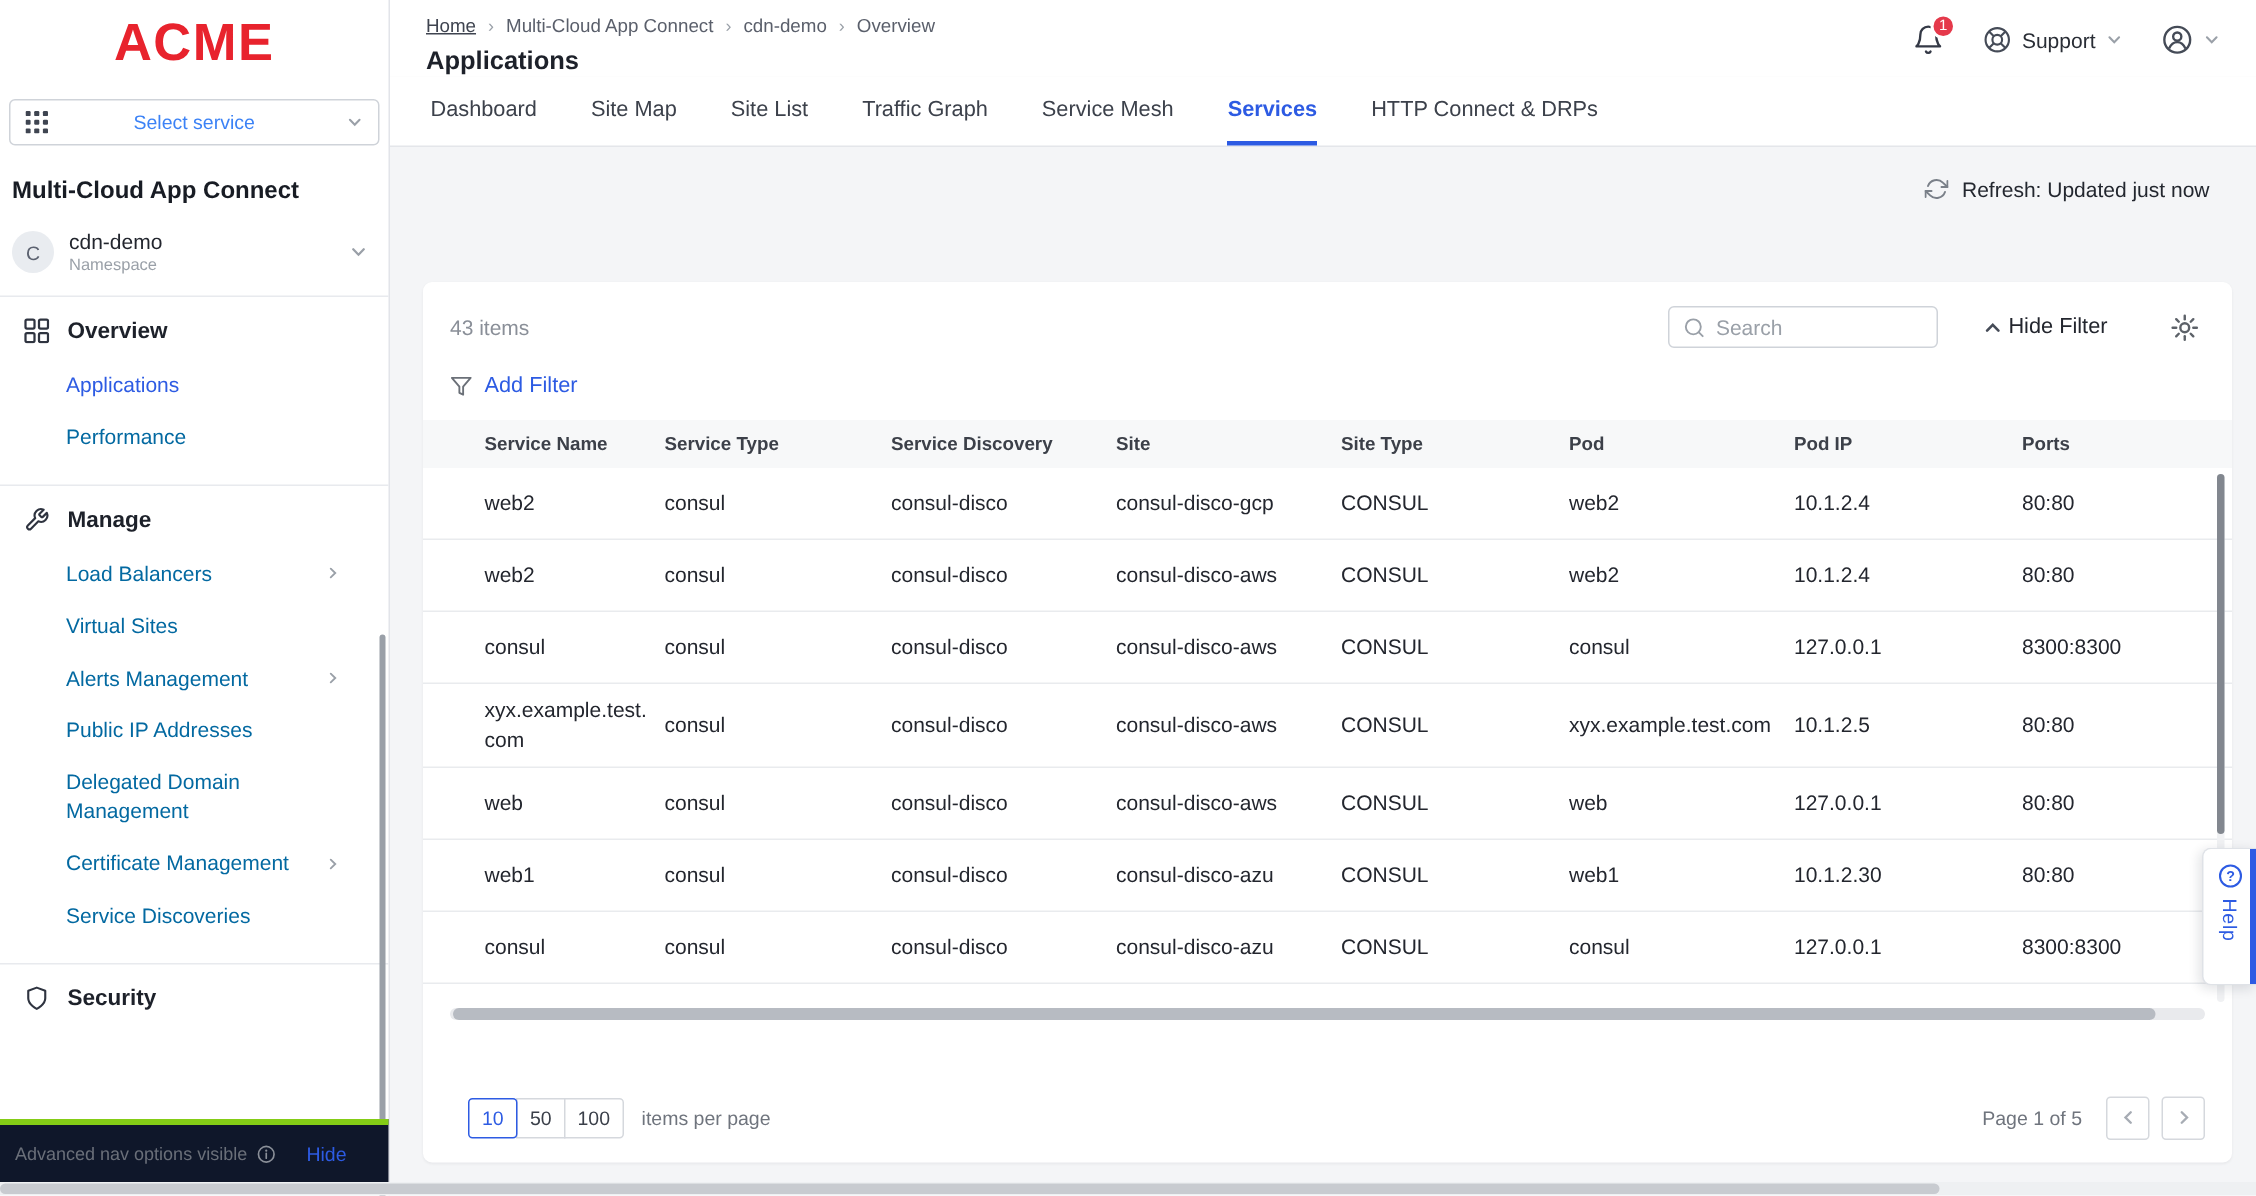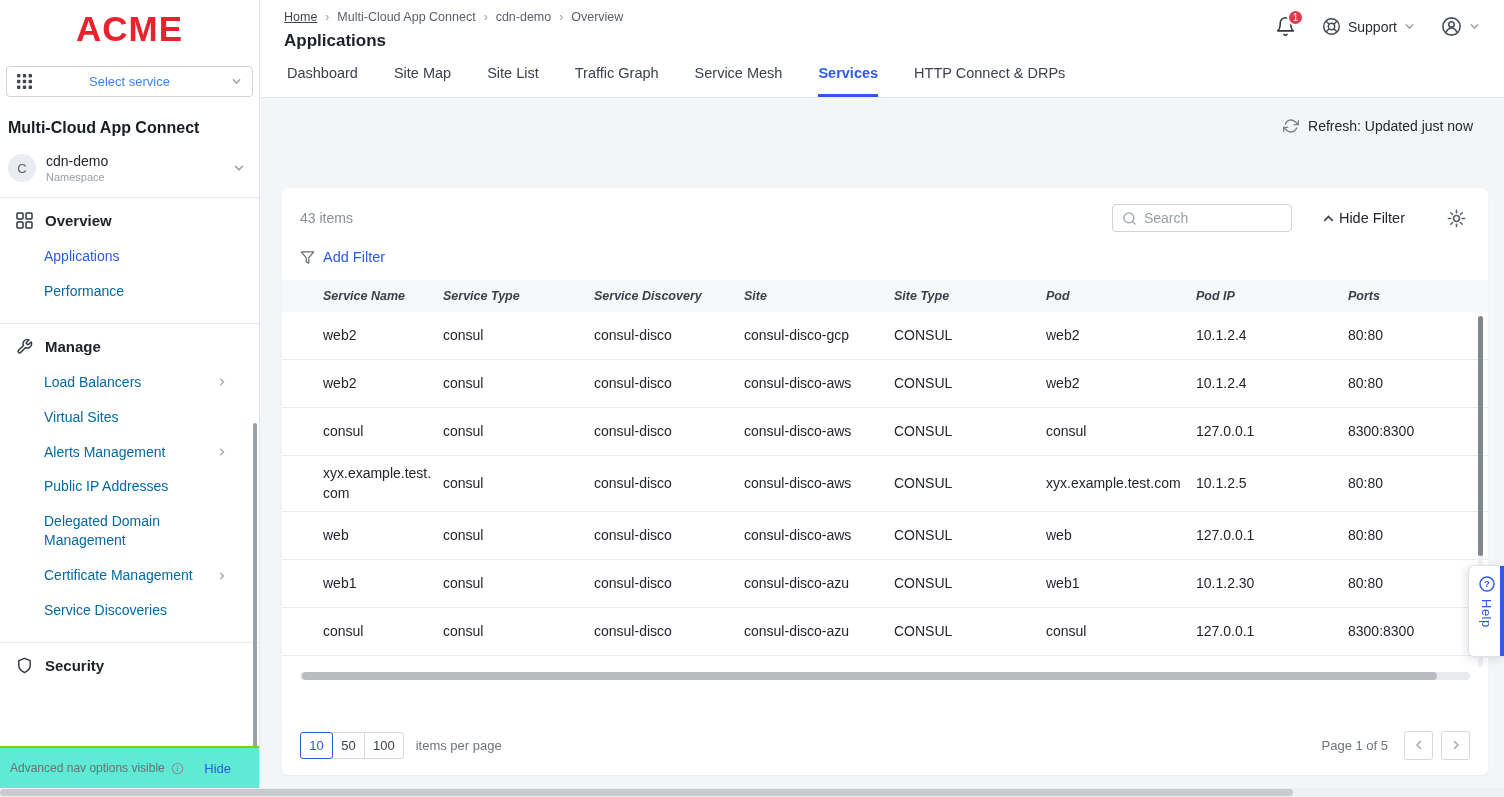--- a/index.html
+++ b/index.html
@@ -31,21 +31,21 @@
   .ns-sub{font-size:11px;color:var(--text-faint);margin-top:2px;}
   .divider{height:1px;background:#e8eaee;}
   .nav{position:relative;}
   .nav-section{display:flex;align-items:center;gap:12px;padding:14px 16px 10px 16px;cursor:pointer;}
   .nav-section .sec-label{font-size:15px;font-weight:700;color:#1d212a;}
   .nav-section .sec-icon{color:#343946;}
   .nav-sub{display:flex;align-items:center;padding:8px 32px 8px 44px;font-size:14px;color:#0369a1;cursor:pointer;line-height:1.35;}
   .nav-sub.active{color:var(--accent);}
   .nav-sub .chev{margin-left:auto;color:#9aa0a8;}
   .side-scrollbar{position:absolute;right:2px;top:225px;width:4px;height:475px;background:#9aa0a8;border-radius:2px;cursor:pointer;}
-  .side-footer{position:absolute;left:0;right:0;bottom:9px;height:42px;border-top:2px solid #84cc16;display:flex;align-items:center;gap:6px;padding:0 28px 0 10px;background:#5eead4;}
+  .side-footer{position:absolute;left:0;right:0;bottom:9px;height:42px;border-top:4px solid #84cc16;display:flex;align-items:center;gap:6px;padding:0 28px 0 10px;background:#0f172a;}
   .side-footer .ftxt{font-size:12px;color:#6a6f79;}
   .side-footer .info{color:#8a8f98;cursor:pointer;}
   .side-footer .hide-link{margin-left:auto;font-size:13px;color:var(--accent);cursor:pointer;}
 
   
   .main{position:absolute;left:260px;top:0;right:0;bottom:0;}
   .topbar{background:#fff;padding:10px 24px 0 24px;}
   .crumbs{display:flex;align-items:flex-end;gap:8px;font-size:12.5px;color:#5a5f6b;}
   .crumb{cursor:pointer;}
   .crumb.home{text-decoration:underline;color:#3f4450;}
@@ -75,34 +75,34 @@
   .search-box input::placeholder{color:#9aa0a8;}
   .hide-filter{display:flex;align-items:center;gap:4px;margin-left:30px;cursor:pointer;}
   .hide-filter .hf-label{font-size:14.5px;color:#23262e;font-weight:500;}
   .gear{margin-left:42px;margin-right:4px;color:#5d6269;cursor:pointer;}
   .add-filter{display:flex;align-items:center;gap:8px;margin:12px 18px 12px 18px;height:22px;cursor:pointer;}
   .add-filter .af-label{font-size:14.5px;color:var(--accent);}
   .af-icon{color:#6b7078;}
 
   .grid-cols{display:grid;grid-template-columns:120px 151px 150px 150px 152px 150px 152px auto;padding-left:41px;padding-right:28px;column-gap:0;}
   .thead{background:#f7f8f9;height:32px;align-items:center;}
-  .th{font-size:12.5px;font-weight:700;color:#3c4049;padding-right:10px;font-style:italic;}
+  .th{font-size:12.5px;font-weight:700;color:#3c4049;padding-right:10px;}
   .tbody{position:relative;}
   .trow{min-height:48px;align-items:center;border-bottom:1px solid #e9ebee;cursor:pointer;}
   .td{font-size:14px;color:#23262e;padding:8px 10px 8px 0;line-height:1.4;}
   .td.wrap{word-break:break-all;}
   .vscroll{position:absolute;right:5px;top:128px;width:5px;height:352px;background:#f0f1f3;border-radius:3px;}
   .vscroll .vthumb{position:absolute;top:0;left:0;width:5px;height:240px;background:#82878f;border-radius:3px;cursor:pointer;}
   .hscroll{margin:16px 18px 0 18px;height:8px;background:#e9eaed;border-radius:4px;position:relative;}
   .hscroll .hthumb{position:absolute;left:2px;top:0;height:8px;width:97%;background:#b7bbc2;border-radius:4px;cursor:pointer;}
 
   .pager{margin-top:auto;display:flex;align-items:center;padding:0 18px 14px 18px;height:46px;}
   .psizes{display:flex;}
   .psize{min-width:33px;height:27px;border:1px solid #d5d8dd;background:#fff;display:flex;align-items:center;justify-content:center;font-size:13px;color:#3a3f49;cursor:pointer;margin-left:-1px;padding:0 8px;}
-  .psize:first-child{margin-left:0;border-radius:3px 0 0 3px;}
+  .psize:first-child{margin-left:12px;border-radius:3px 0 0 3px;}
   .psize:last-child{border-radius:0 3px 3px 0;}
   .psize.active{border-color:var(--accent);color:var(--accent);z-index:1;border-radius:3px;}
   .ipp{font-size:13px;color:#6f747d;margin-left:12px;}
   .page-info{margin-left:auto;font-size:13px;color:#6f747d;}
   .pnav{display:flex;gap:8px;margin-left:16px;}
   .pbtn{width:29px;height:29px;border:1px solid #d5d8dd;border-radius:3px;background:#fff;display:flex;align-items:center;justify-content:center;color:#a7acb4;cursor:pointer;}
 
   
   .help-tab{position:absolute;right:0;top:565px;width:36px;height:92px;background:#fff;border:1px solid #dfe2e7;border-right:none;border-radius:6px 0 0 6px;box-shadow:-2px 2px 8px rgba(16,24,40,.12);display:flex;flex-direction:column;align-items:center;padding-top:10px;gap:7px;cursor:pointer;z-index:5;}
   .help-tab .edge{position:absolute;right:0;top:0;bottom:0;width:4px;background:var(--accent);border-radius:0;}

